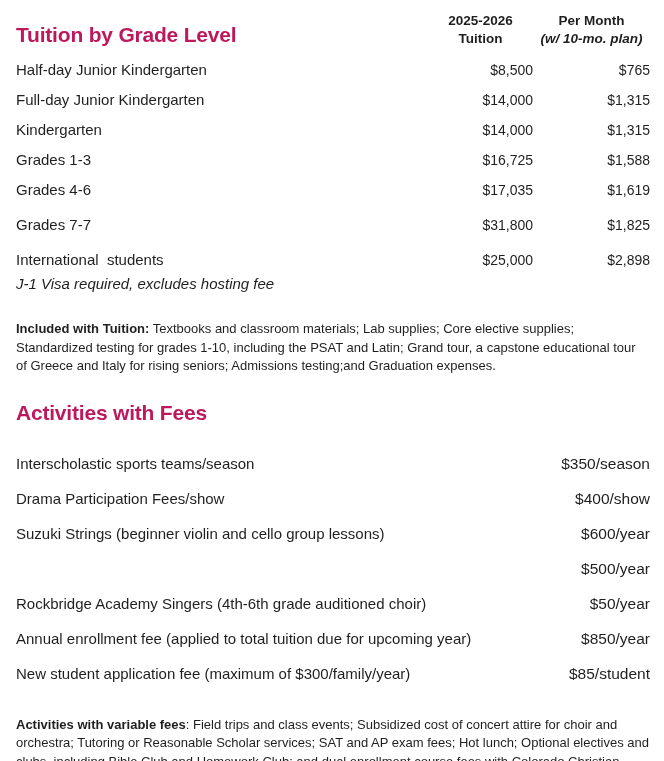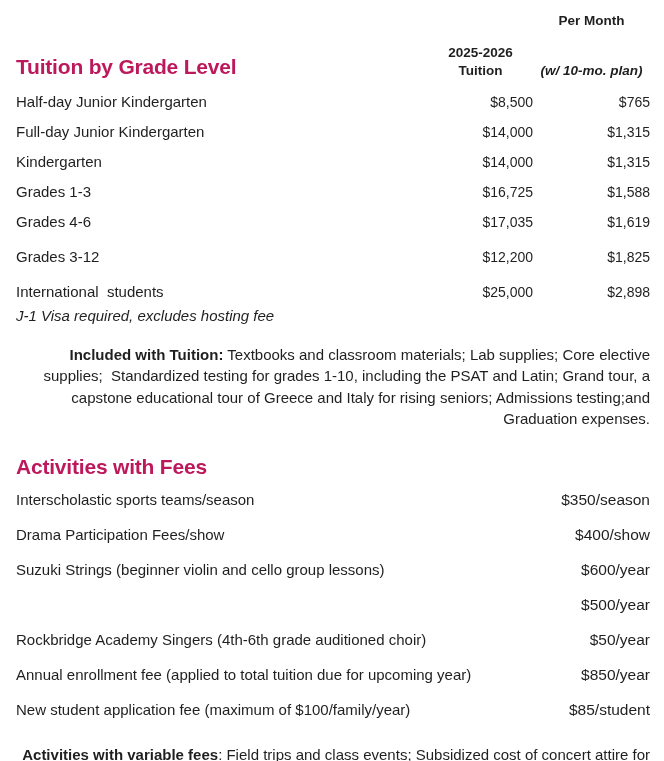--- a/index.html
+++ b/index.html
@@ -28,43 +28,42 @@
   .header-block { margin-bottom: 6px; }
   .header-block .section-title { padding-bottom: 2px; }
   .col-head {
     text-align: center;
     font-size: 13.5px;
     font-weight: bold;
     line-height: 1.3;
     padding-bottom: 2px;
     white-space: nowrap;
   }
-  .col-head .line2-italic { font-style: italic; margin-top: 32px; }
+  .col-head .line2-italic { font-style: italic; }
 
   .t-row { padding: 6px 0 7px 0; }
   .t-row.gap-above { padding-top: 11px; }
   .lbl { font-size: 15px; white-space: pre-wrap; }
   .val { font-size: 14px; text-align: right; }
 
   .row-note {
     font-size: 15px;
     font-style: italic;
     padding: 0 0 4px 0;
   }
 
   .para {
-    margin: 16px 0 0 0;
-    font-size: 15px;
+    margin: 24px 0 0 0;
+    font-size: 13px;
     line-height: 1.42;
     white-space: pre-wrap;
-    text-align: right;
   }
   .para .b { font-weight: bold; }
 
-  .activities-title { margin-top: 26px; margin-bottom: 4px; }
+  .activities-title { margin-top: 26px; margin-bottom: 21px; }
 
   .a-row {
     display: grid;
     grid-template-columns: 1fr auto;
     align-items: baseline;
     padding: 8px 0 9px 0;
   }
   .a-row .fee { font-size: 15.5px; text-align: right; }
 </style>
 </head>
@@ -103,22 +102,22 @@
     <div class="lbl">Grades 1-3</div>
     <div class="val">$16,725</div>
     <div class="val">$1,588</div>
   </div>
   <div class="t-grid t-row">
     <div class="lbl">Grades 4-6</div>
     <div class="val">$17,035</div>
     <div class="val">$1,619</div>
   </div>
   <div class="t-grid t-row gap-above">
-    <div class="lbl">Grades 3-12</div>
-    <div class="val">$12,200</div>
+    <div class="lbl">Grades 7-7</div>
+    <div class="val">$31,800</div>
     <div class="val">$1,825</div>
   </div>
   <div class="t-grid t-row gap-above">
     <div class="lbl">International  students</div>
     <div class="val">$25,000</div>
     <div class="val">$2,898</div>
   </div>
   <div class="row-note">J-1 Visa required, excludes hosting fee</div>
 
   <p class="para"><span class="b">Included with Tuition:</span><span> Textbooks and classroom materials; Lab supplies; Core elective supplies;  Standardized testing for grades 1-10, including the PSAT and Latin; Grand tour, a capstone educational tour of Greece and Italy for rising seniors; Admissions testing;and Graduation expenses.</span></p>
@@ -142,19 +141,19 @@
   </div>
   <div class="a-row">
     <div class="lbl">Rockbridge Academy Singers (4th-6th grade auditioned choir)</div>
     <div class="fee">$50/year</div>
   </div>
   <div class="a-row">
     <div class="lbl">Annual enrollment fee (applied to total tuition due for upcoming year)</div>
     <div class="fee">$850/year</div>
   </div>
   <div class="a-row">
-    <div class="lbl">New student application fee (maximum of $100/family/year)</div>
+    <div class="lbl">New student application fee (maximum of $300/family/year)</div>
     <div class="fee">$85/student</div>
   </div>
 
   <p class="para"><span class="b">Activities with variable fees</span><span>: Field trips and class events; Subsidized cost of concert attire for choir and orchestra; Tutoring or Reasonable Scholar services; SAT and AP exam fees; Hot lunch; Optional electives and clubs, including Bible Club and Homework Club; and dual enrollment course fees with Colorado Christian University.</span></p>
 
 </div>
 
 </body></html>

